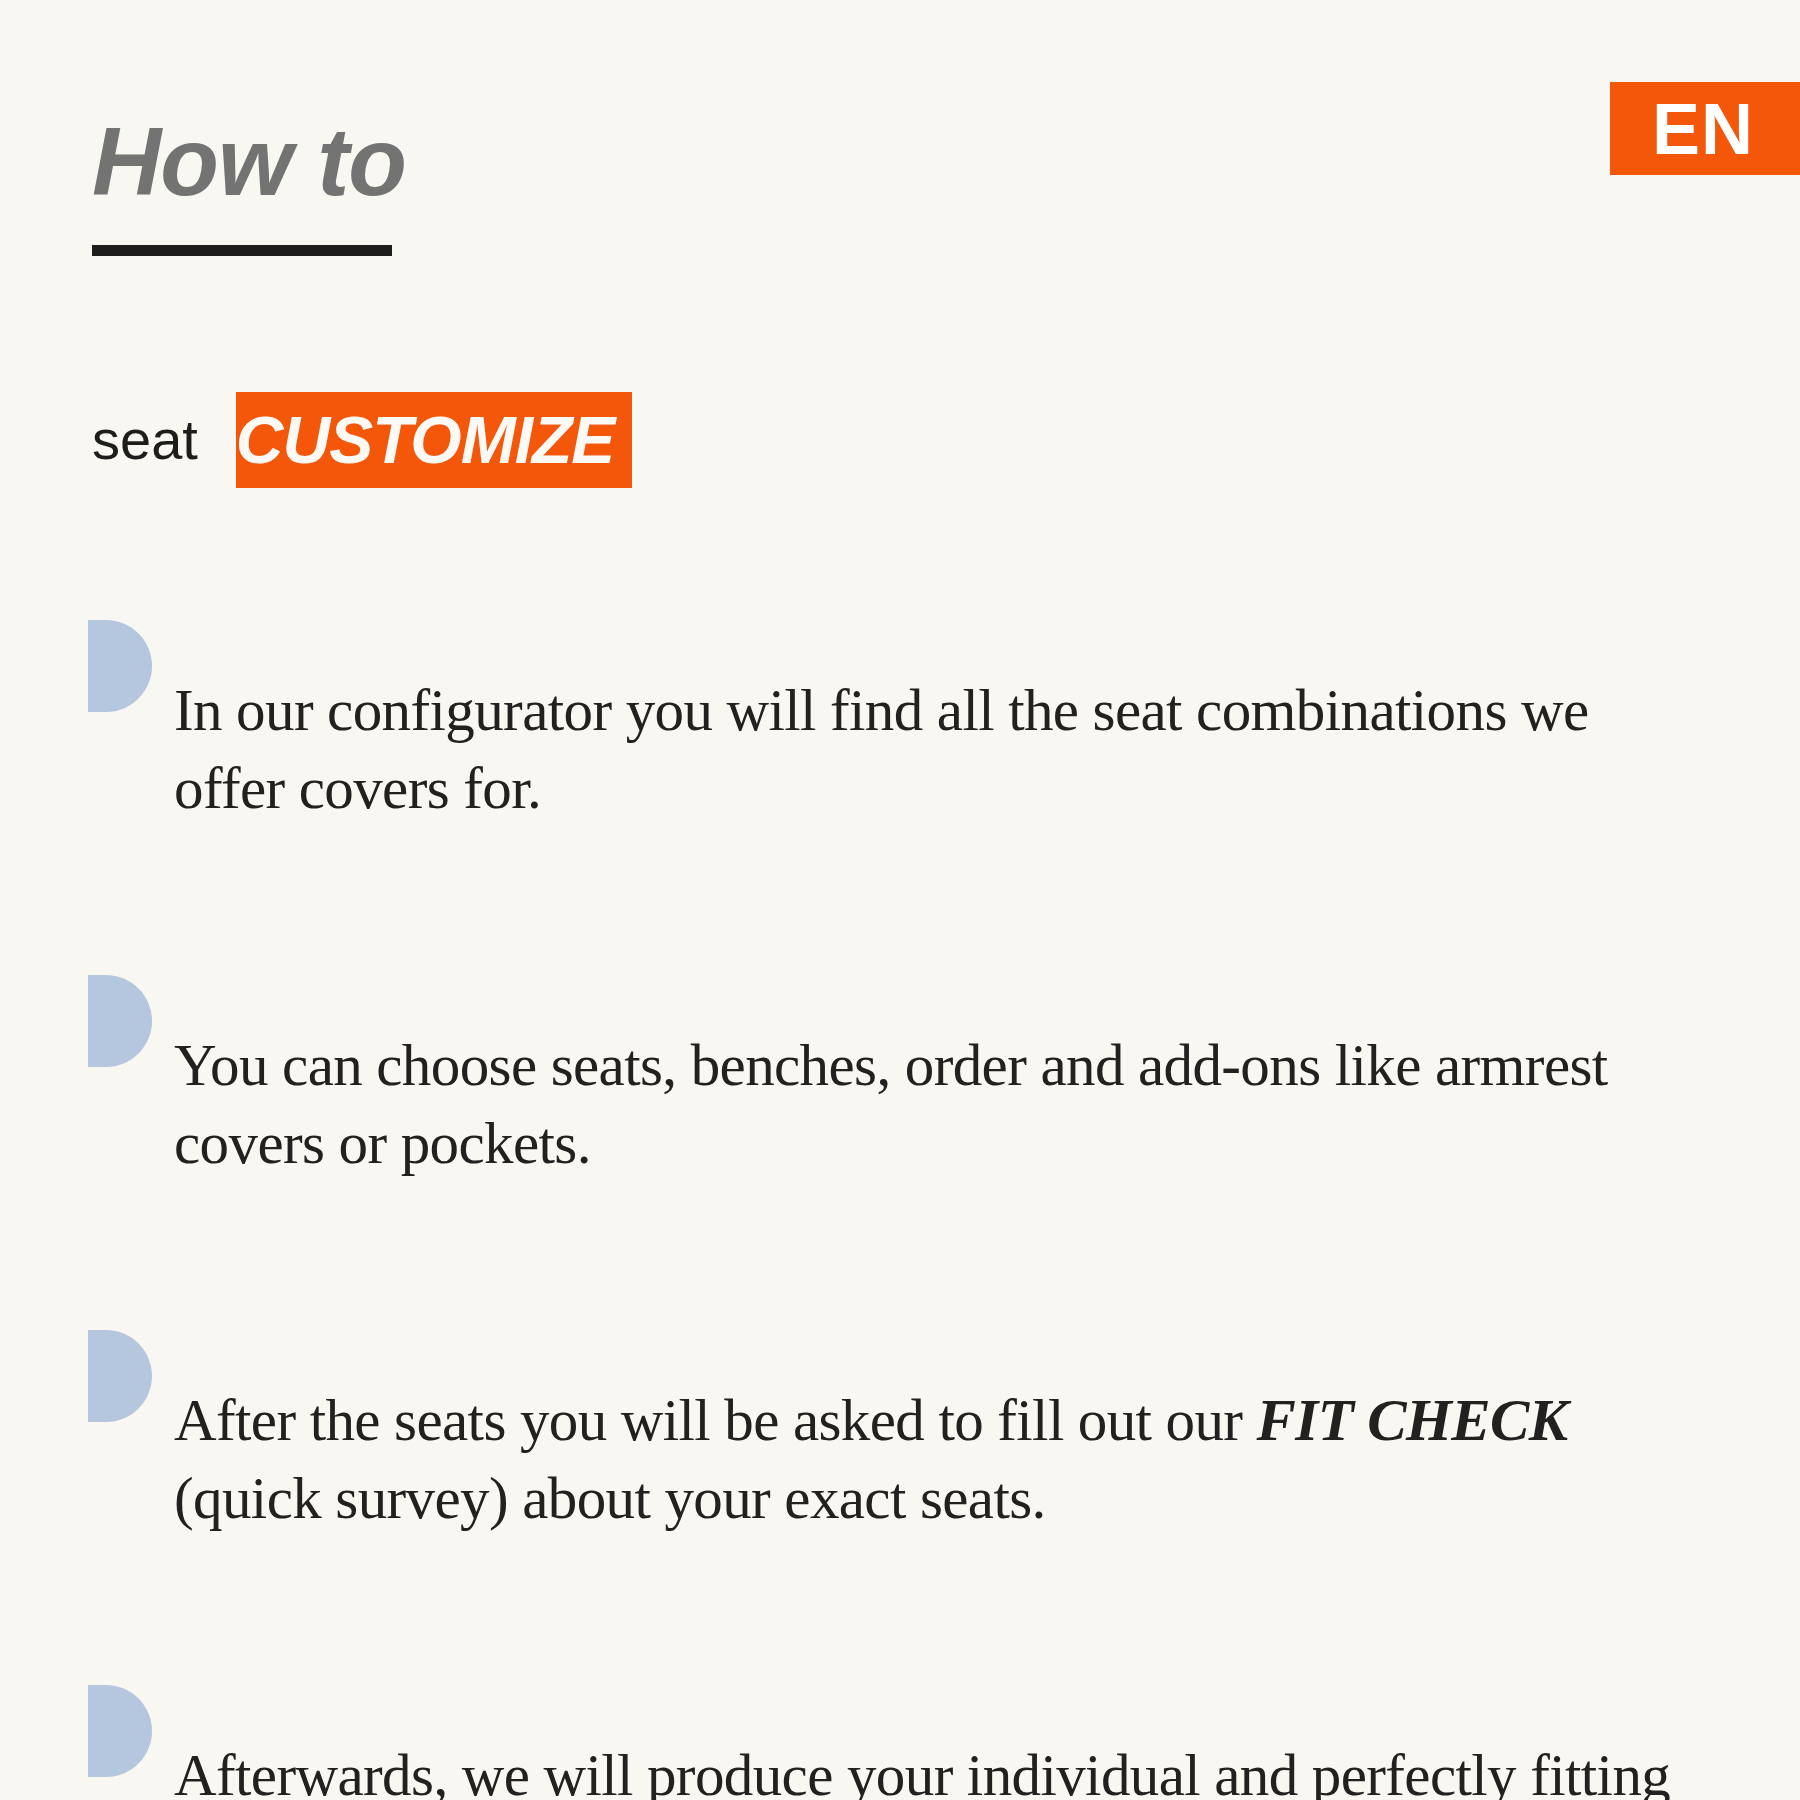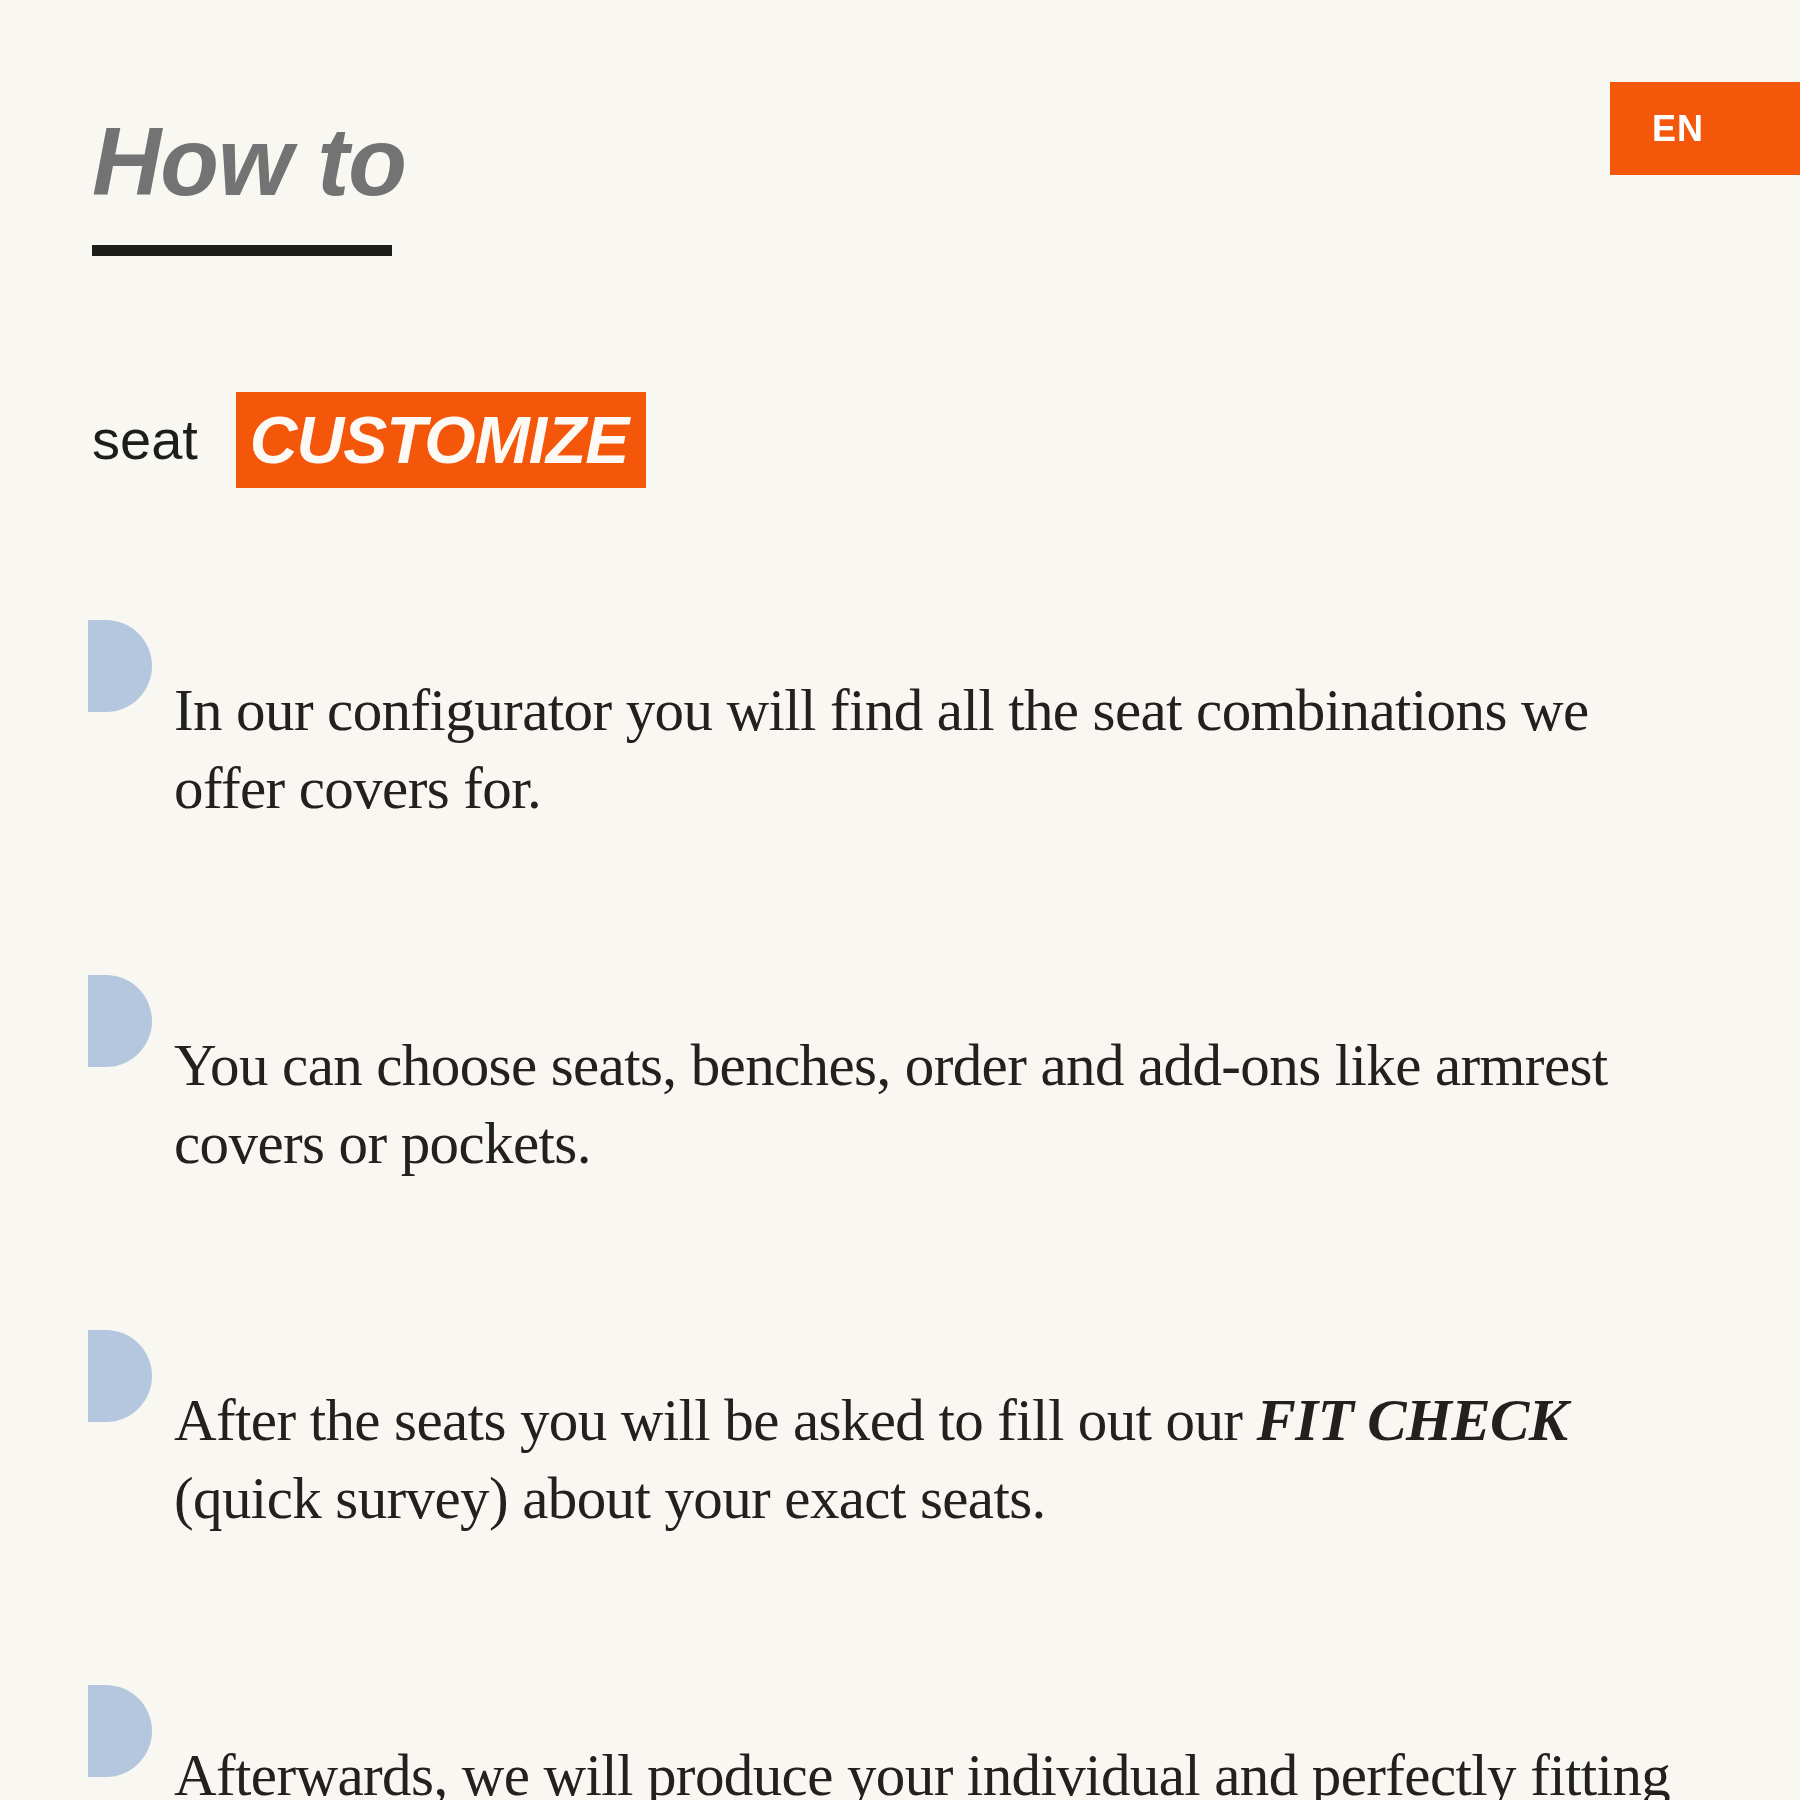--- a/index.html
+++ b/index.html
@@ -27,21 +27,21 @@
     display: flex;
     align-items: center;
     justify-content: flex-start;
     box-sizing: border-box;
     padding-left: 42px;
   }
   .lang-badge-label {
     color: #ffffff;
     font-family: "Liberation Sans", sans-serif;
     font-weight: 700;
-    font-size: 36px;
+    font-size: 72px;
     letter-spacing: 1px;
     line-height: 1;
     text-align: center;
   }
 
   
   .heading-block {
     position: absolute;
     left: 92px;
     top: 112px;
@@ -80,21 +80,21 @@
     margin-right: 38px;
   }
   .cta-highlight {
     background: #f4570a;
     color: #fdfaf5;
     font-family: "Liberation Sans", sans-serif;
     font-weight: 700;
     font-style: italic;
     font-size: 66px;
     line-height: 96px;
-    padding: 0 18px 0 14px;
+    padding: 0 18px 0 0;
     letter-spacing: -1px;
     white-space: nowrap;
   }
 
   
   .bullet-list {
     position: absolute;
     left: 88px;
     top: 612px;
     width: 1600px;

